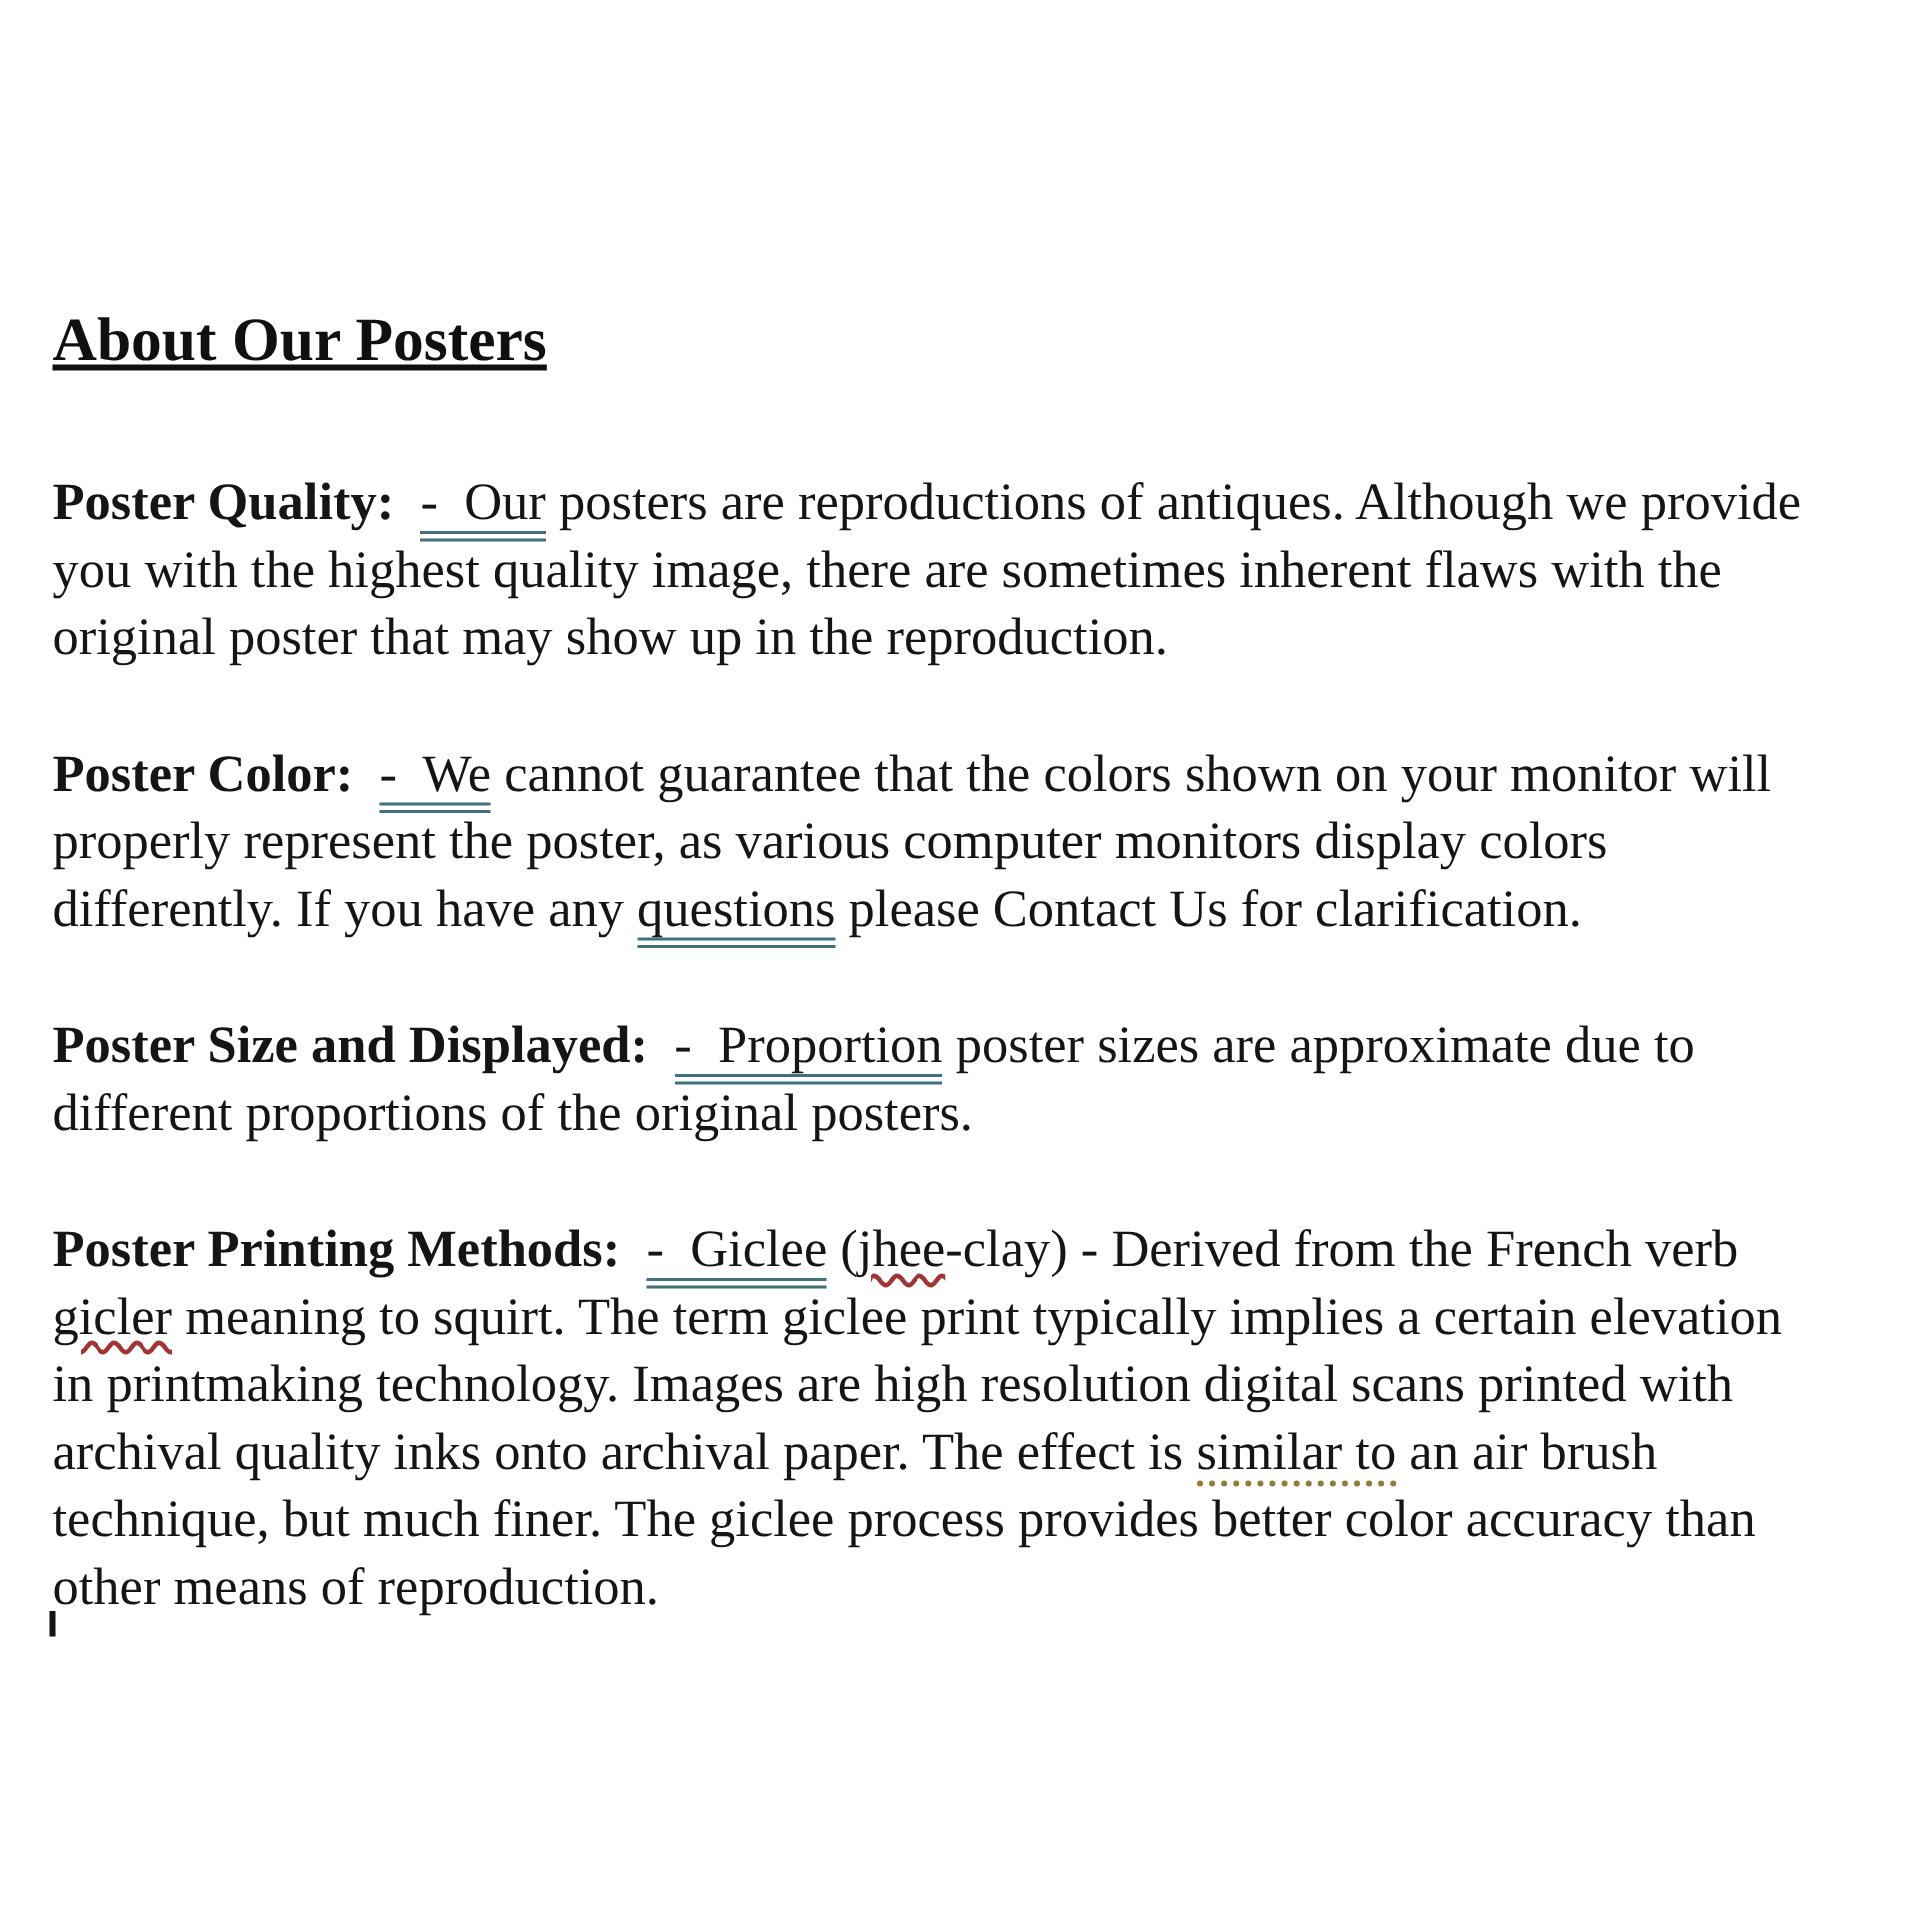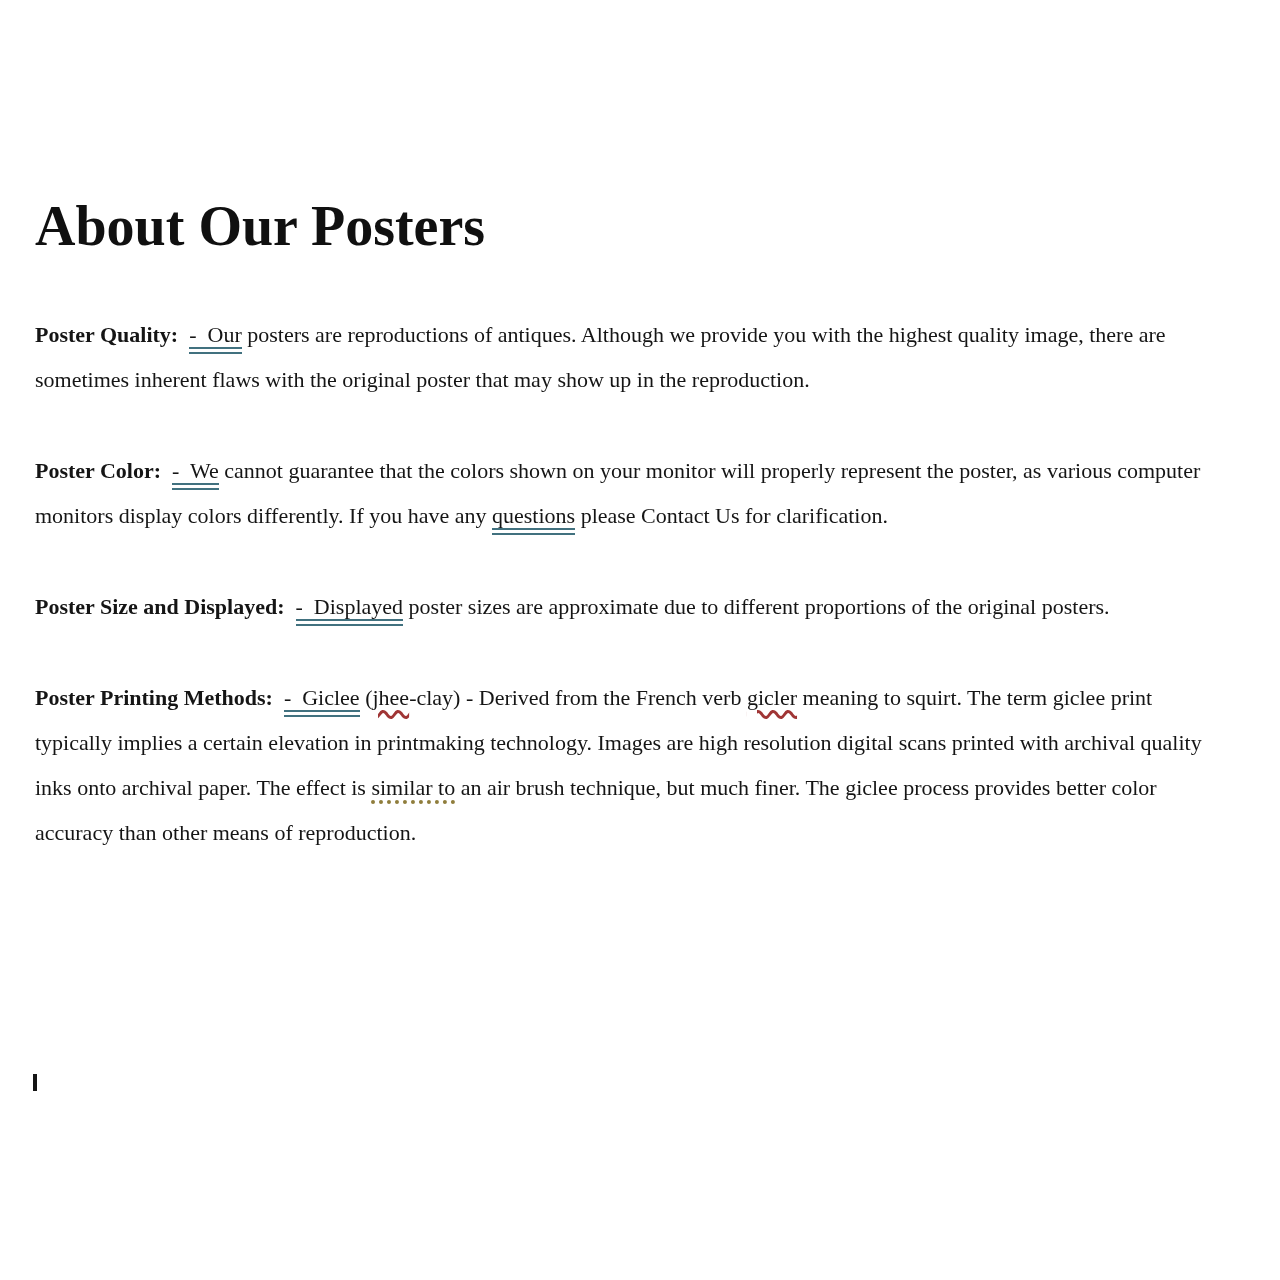--- a/index.html
+++ b/index.html
@@ -15,28 +15,29 @@
     font-family: "Liberation Serif", serif;
     color: #151515;
   }
   .page {
     position: absolute;
     left: 35px;
     top: 198px;
     width: 1175px;
   }
   h1.title {
-    font-size: 56px;
+    font-size: 41px;
     line-height: 56px;
     font-weight: bold;
     margin: 0 0 58px 0;
     color: #101010;
+    text-decoration: underline;
   }
   .para {
-    font-size: 22px;
+    font-size: 35px;
     line-height: 45px;
     margin: 0 0 46px 0;
     white-space: pre-wrap;
     color: #151515;
   }
   .seg-bold { font-weight: bold; }
   .seg-plain { font-weight: normal; }
   .seg-link {
     border-bottom: 7px double var(--link-underline, #41717f);
     text-decoration: none;
@@ -63,18 +64,18 @@
   }
 </style>
 </head>
 <body>
 
 <div class="page">
   <h1 class="title">About Our Posters</h1>
   <div id="paragraphs">
       <p class="para"><span class="seg-bold">Poster Quality:</span><span class="seg-plain">  </span><span class="seg-link">-  Our</span><span class="seg-plain"> posters are reproductions of antiques. Although we provide you with the highest quality image, there are sometimes inherent flaws with the original poster that may show up in the reproduction.</span></p>
       <p class="para"><span class="seg-bold">Poster Color:</span><span class="seg-plain">  </span><span class="seg-link">-  We</span><span class="seg-plain"> cannot guarantee that the colors shown on your monitor will properly represent the poster, as various computer monitors display colors differently. If you have any </span><span class="seg-link">questions</span><span class="seg-plain"> please Contact Us for clarification.</span></p>
-      <p class="para"><span class="seg-bold">Poster Size and Displayed:</span><span class="seg-plain">  </span><span class="seg-link">-  Displayed</span><span class="seg-plain"> poster sizes are approximate due to different proportions of the original posters.</span></p>
+      <p class="para"><span class="seg-bold">Poster Size and Displayed:</span><span class="seg-plain">  </span><span class="seg-link">-  Proportion</span><span class="seg-plain"> poster sizes are approximate due to different proportions of the original posters.</span></p>
       <p class="para"><span class="seg-bold">Poster Printing Methods:</span><span class="seg-plain">  </span><span class="seg-link">-  Giclee</span><span class="seg-plain"> (</span><span class="seg-spell">jhee</span><span class="seg-plain">-clay) - Derived from the French verb </span><span class="seg-spell">gicler</span><span class="seg-plain"> meaning to squirt. The term giclee print typically implies a certain elevation in printmaking technology. Images are high resolution digital scans printed with archival quality inks onto archival paper. The effect is </span><span class="seg-grammar">similar to</span><span class="seg-plain"> an air brush technique, but much finer. The giclee process provides better color accuracy than other means of reproduction.</span></p>
     </div>
 </div>
 
 <div class="cursor-mark"></div>
 
 </body></html>

